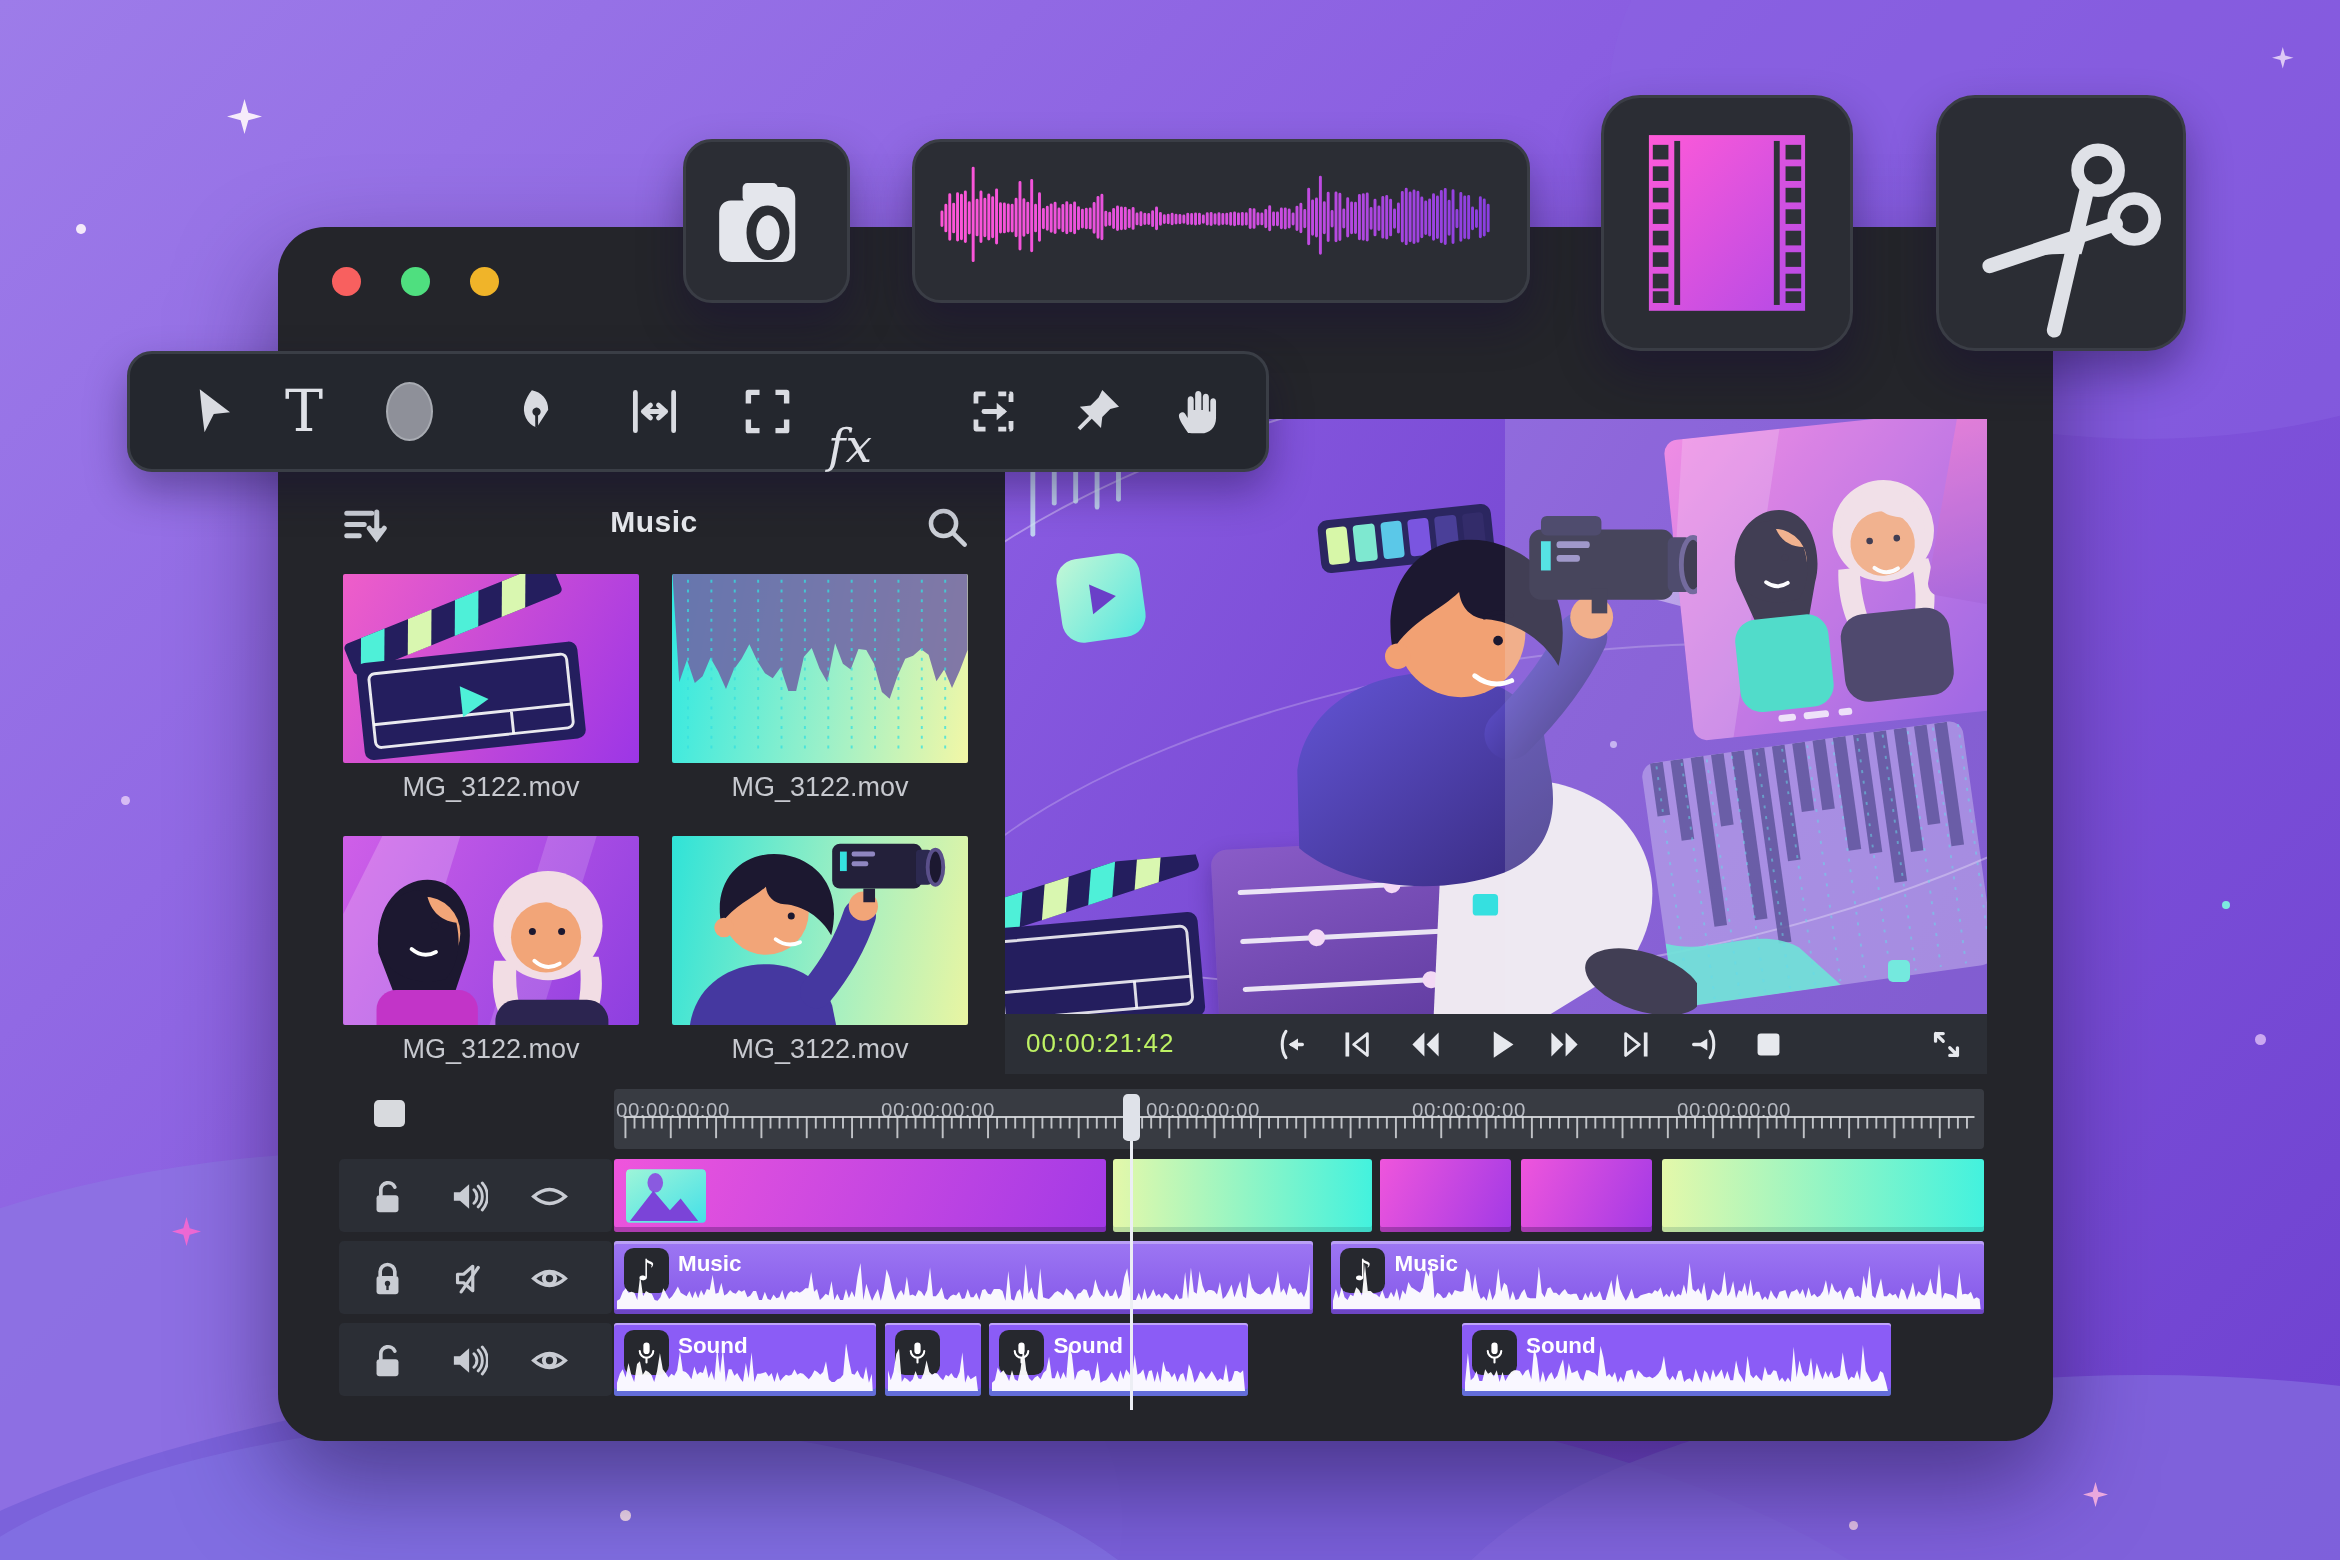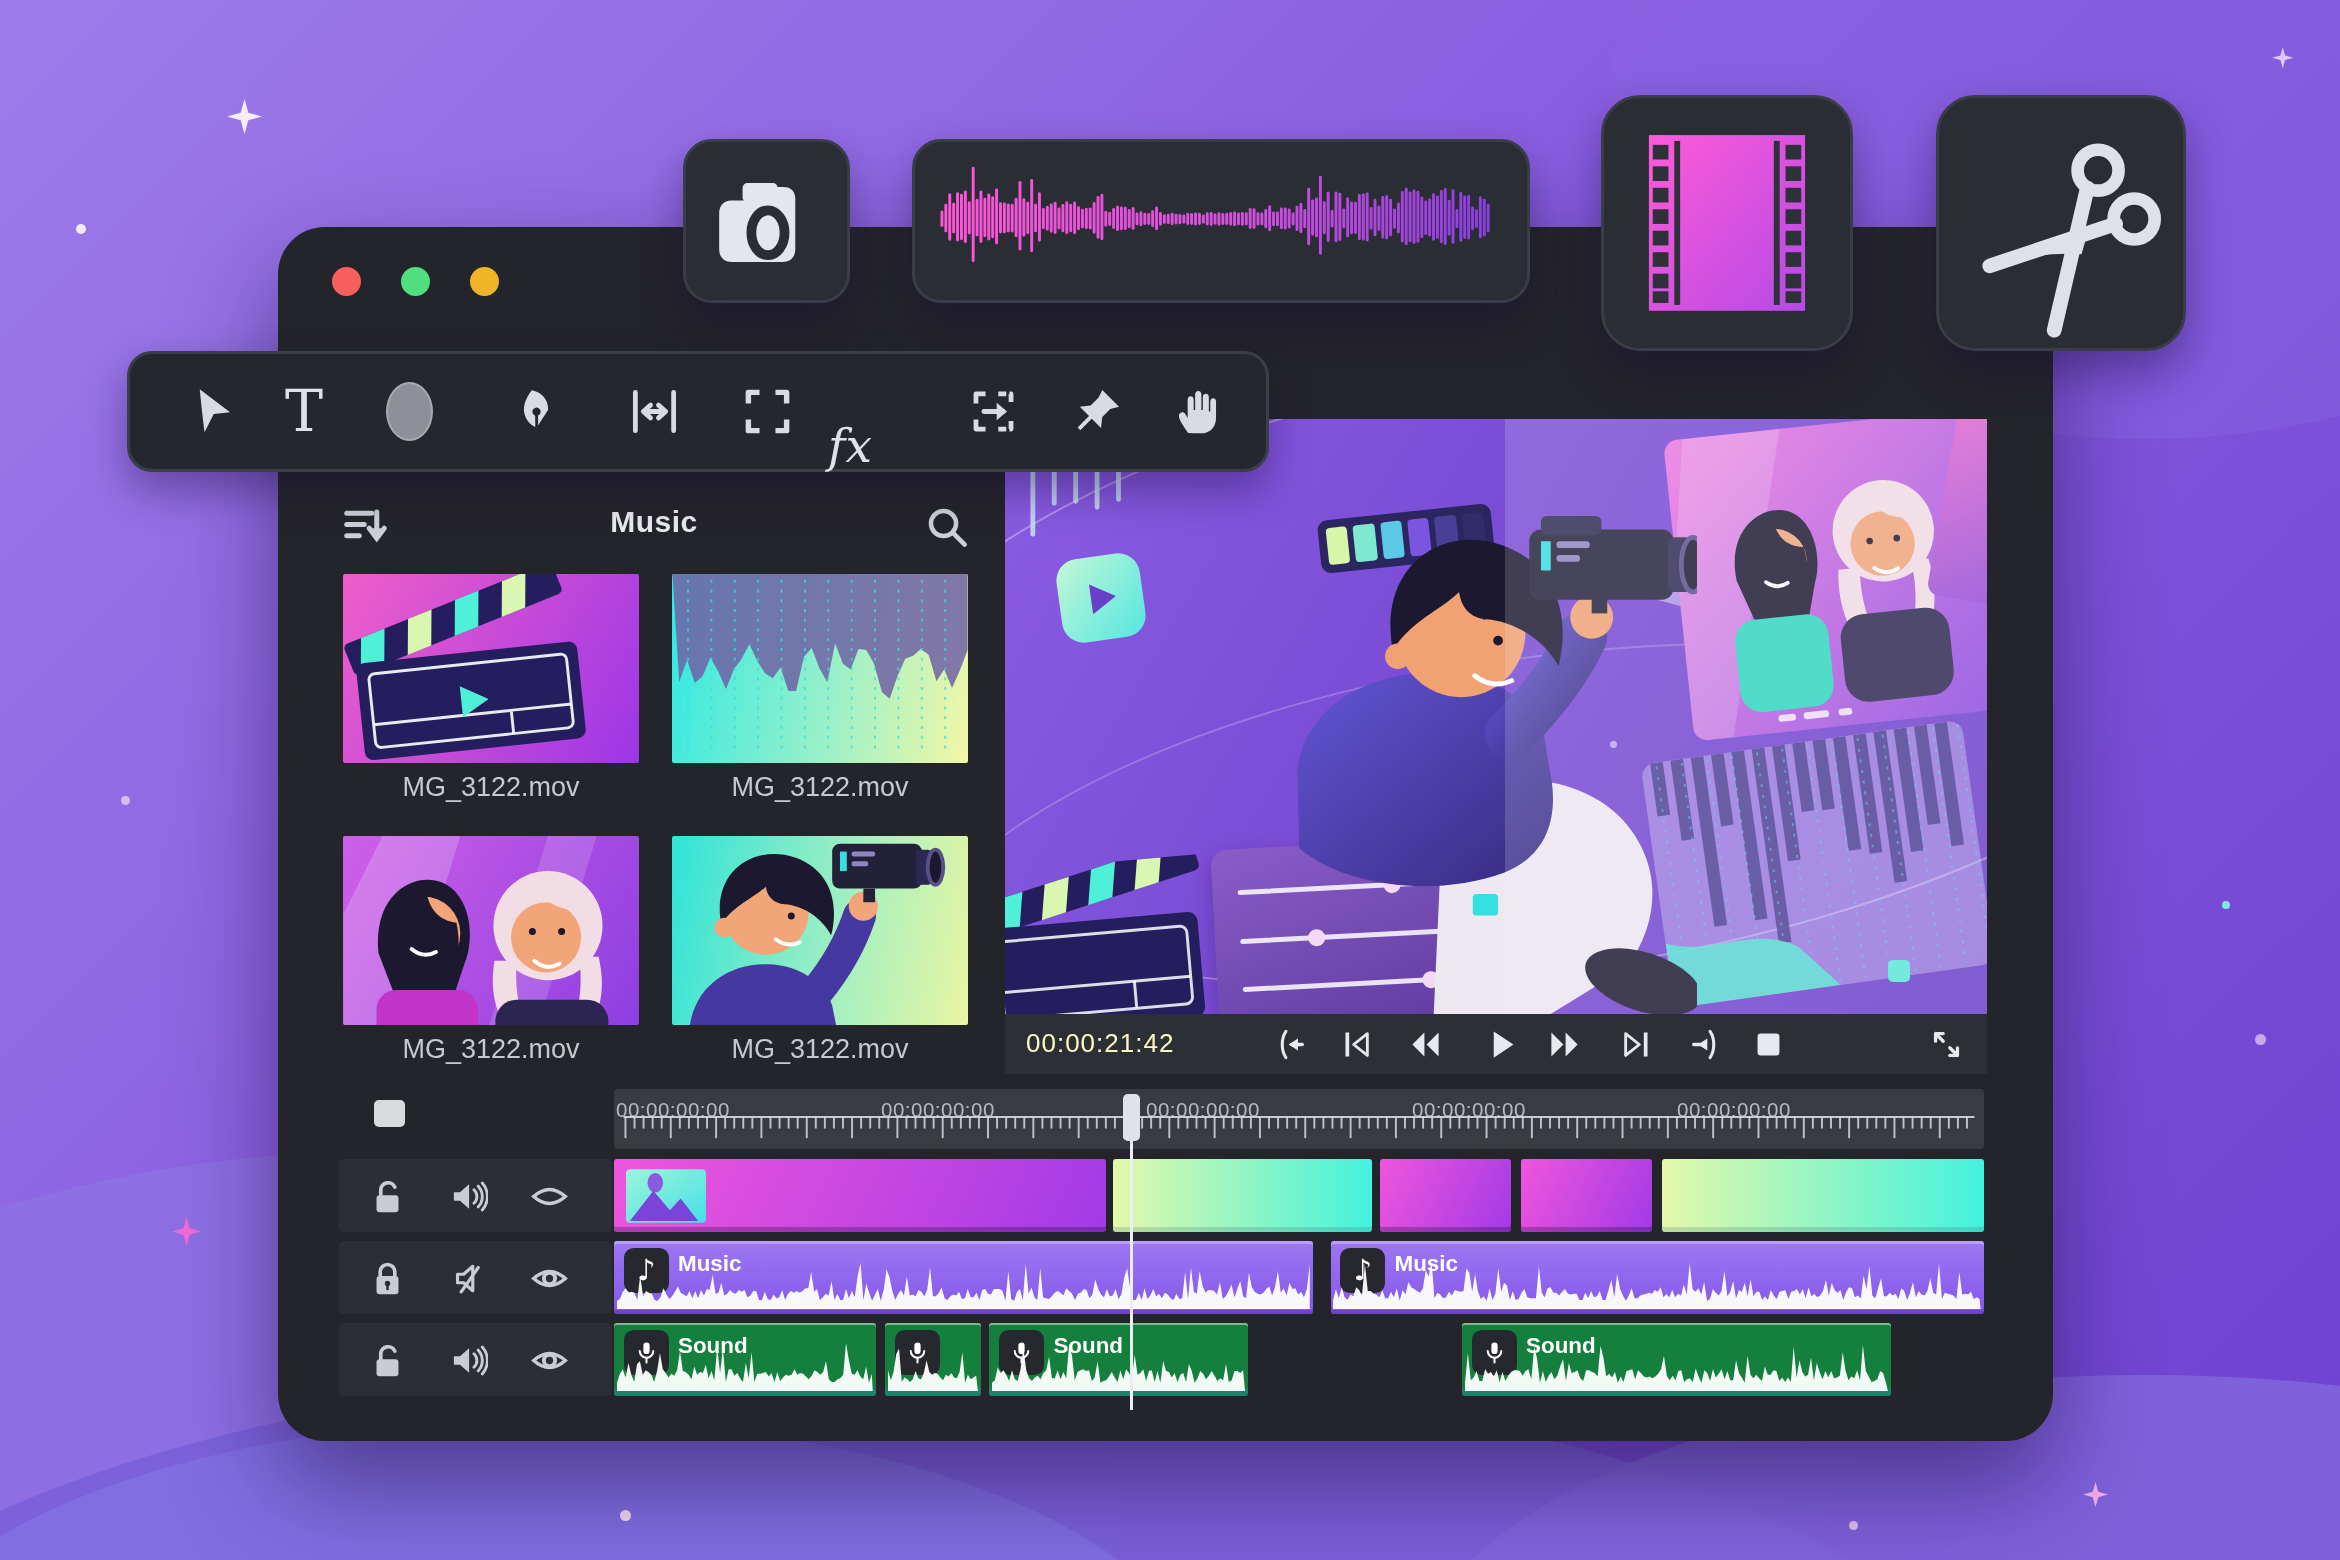--- a/index.html
+++ b/index.html
@@ -76,37 +76,37 @@
   .clap{position:absolute;left:-17.6px;top:444px;width:229px;height:166px;transform:rotate(-5deg)}
   .filter-overlay{position:absolute;left:500px;top:0;width:482px;height:595px;background:rgba(240,236,252,.18);z-index:4}
   .pill{position:absolute;left:1322px;top:928px;width:329px;height:49px;border-radius:25px;overflow:hidden;
         display:flex;z-index:6;border:2.9px solid #2a2c33;box-sizing:border-box;box-shadow:0 7.8px 19.5px rgba(20,10,50,.35)}
   .pill .seg{display:flex;align-items:center;justify-content:center;font-size:25px;cursor:pointer}
   .pill .seg.orig{flex-basis:52%;background:#eceef6;color:#2e3138}
   .pill .seg.apply{flex-basis:48%;background:#34373e;color:#e9ebf1}
 
   
   .playbar{position:absolute;left:1005px;top:1014px;width:982px;height:60px;background:#2c2f36}
-  .timecode{position:absolute;left:1026px;top:1028px;font-size:26px;color:#fef9c3;letter-spacing:1px}
+  .timecode{position:absolute;left:1026px;top:1028px;font-size:26px;color:#bef264;letter-spacing:1px}
   .tbtn{position:absolute;top:1027px;width:35px;height:35px;color:#e7e9ee;cursor:pointer}
   .tbtn svg{width:35px;height:35px}
 
   
   .hdr-square{position:absolute;left:374px;top:1100px;width:31px;height:27px;background:#d8dade;border-radius:4.9px;cursor:pointer}
   .ruler{position:absolute;left:614px;top:1089px;width:1370px;height:60px;background:#383b42;border-radius:3.9px}
   .rlabel{position:absolute;top:8.8px;font-size:20.5px;color:#b7bac2;letter-spacing:0.5px}
   .ctrlbox{position:absolute;left:339px;width:273px;height:73px;background:#2b2e35;border-radius:4.9px}
   .ctrlbox .cicon{position:absolute;top:17.6px;width:39px;height:39px;color:#c9ccd3;cursor:pointer}
   .ctrlbox .cicon svg{width:39px;height:39px}
   .clips{position:absolute;left:614px;width:1370px;height:73px}
   .clip{position:absolute;top:0;height:100%;border-radius:2.9px;overflow:hidden;cursor:pointer}
   .clip.c-mag{background:linear-gradient(115deg,#ef55dc 0%,#a23ae6 100%);box-shadow:inset 0 -4.9px 0 rgba(40,10,70,.3)}
   .clip.c-mint{background:linear-gradient(90deg,#e4f8aa,#43f2de);box-shadow:inset 0 -4.9px 0 rgba(20,90,90,.18)}
   .clip.c-music{background:linear-gradient(#9d77f3,#8457e9);box-shadow:inset 0 2.9px 0 rgba(255,255,255,.3),inset 0 -3.9px 0 rgba(40,15,85,.25)}
-  .clip.c-sound{background:#15803d;box-shadow:inset 0 2px 0 rgba(255,255,255,.45),inset 0 -6.8px 0 rgba(40,135,175,.4)}
+  .clip.c-sound{background:#8b5cf6;box-shadow:inset 0 2px 0 rgba(255,255,255,.45),inset 0 -6.8px 0 rgba(40,135,175,.4)}
   .clip .ibox{position:absolute;left:9.8px;top:6.8px;width:45px;height:45px;background:#26282e;border-radius:9.8px;
               display:flex;align-items:center;justify-content:center;color:#fff}
   .clip .ibox .note{font-size:29px;line-height:1;color:#fff;font-family:"DejaVu Sans",sans-serif}
   .clip .clip-label{position:absolute;left:64px;top:9.8px;font-size:22.4px;font-weight:bold;color:#fff}
   .clip svg.wave{position:absolute;left:2.9px;right:2.9px;bottom:4.9px;height:47px;width:calc(100% - 5.9px)}
   .imgicon{position:absolute;left:11.7px;top:9.8px;width:80px;height:54px;border-radius:3.9px;overflow:hidden}
   .playhead{position:absolute;left:1129px;top:1094px;width:2.9px;height:316px;background:#eceef4;z-index:8;cursor:ew-resize}
   .ph-handle{position:absolute;left:-6.8px;top:0;width:16.6px;height:47px;background:#dfe2e9;border-radius:4.9px}
 </style>
 </head>

